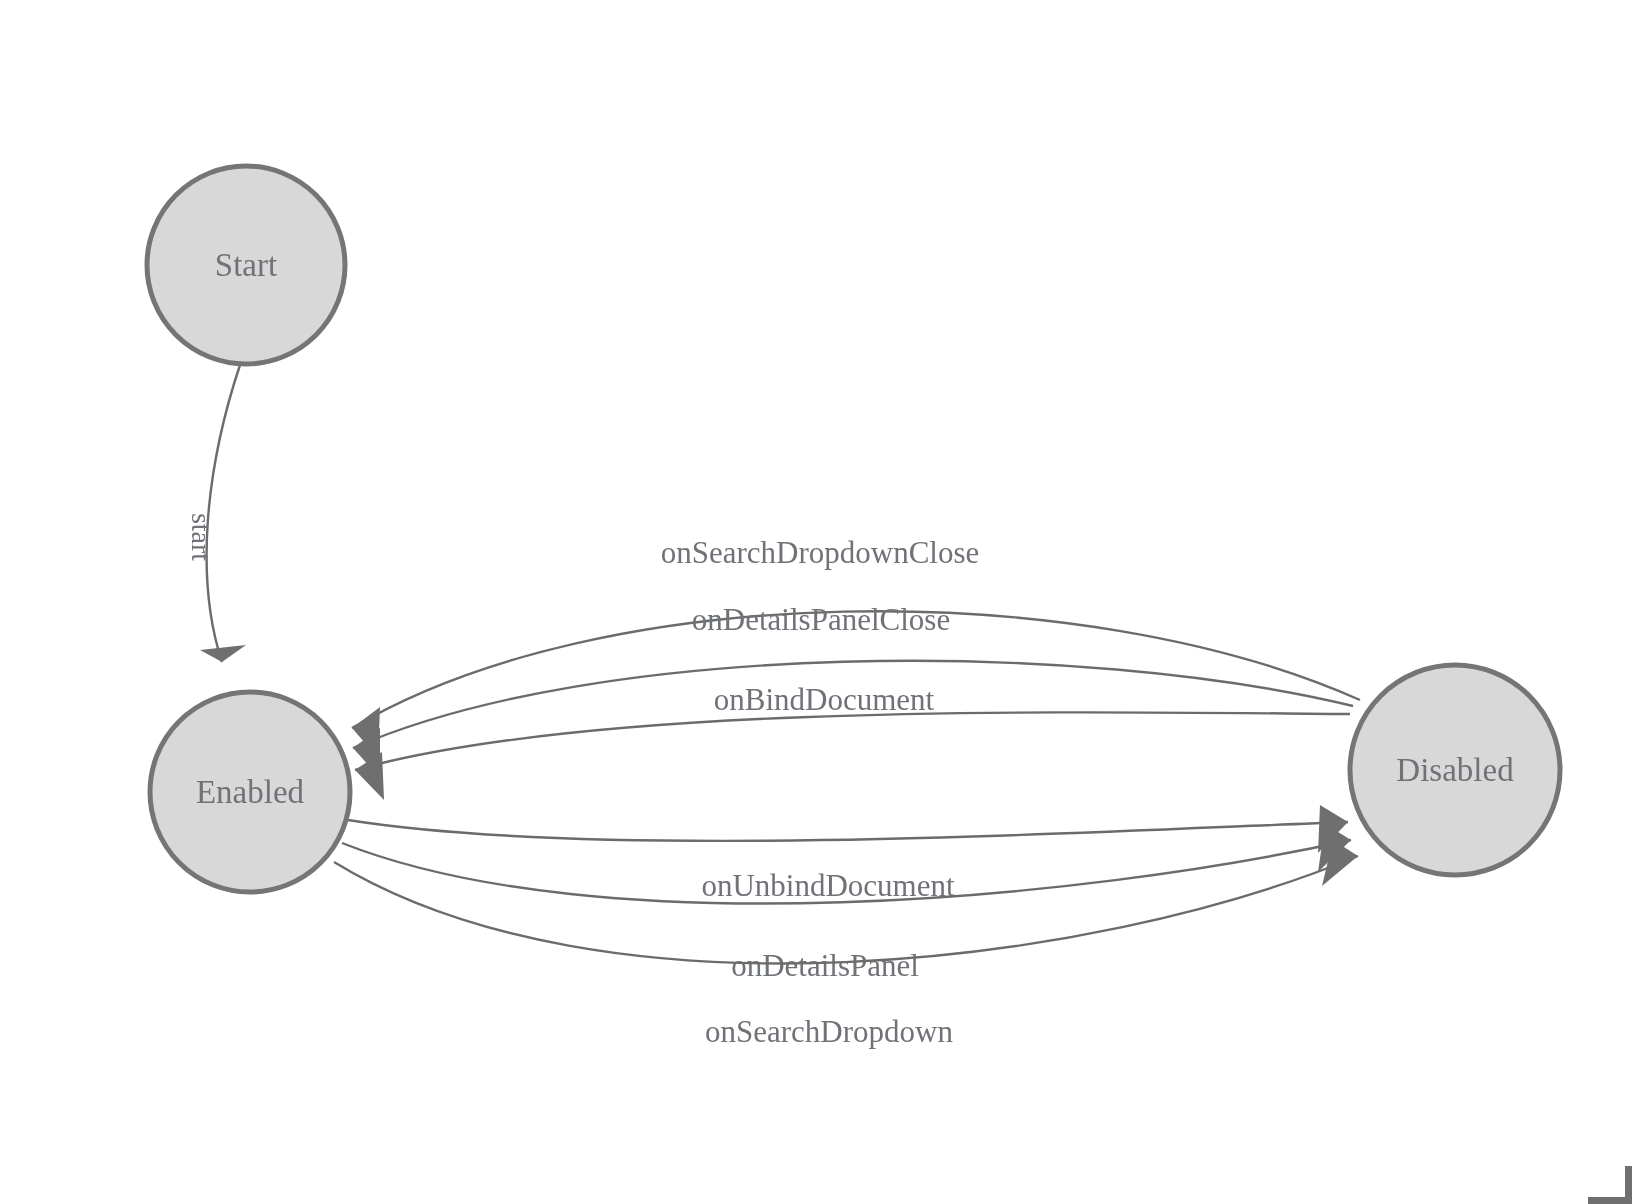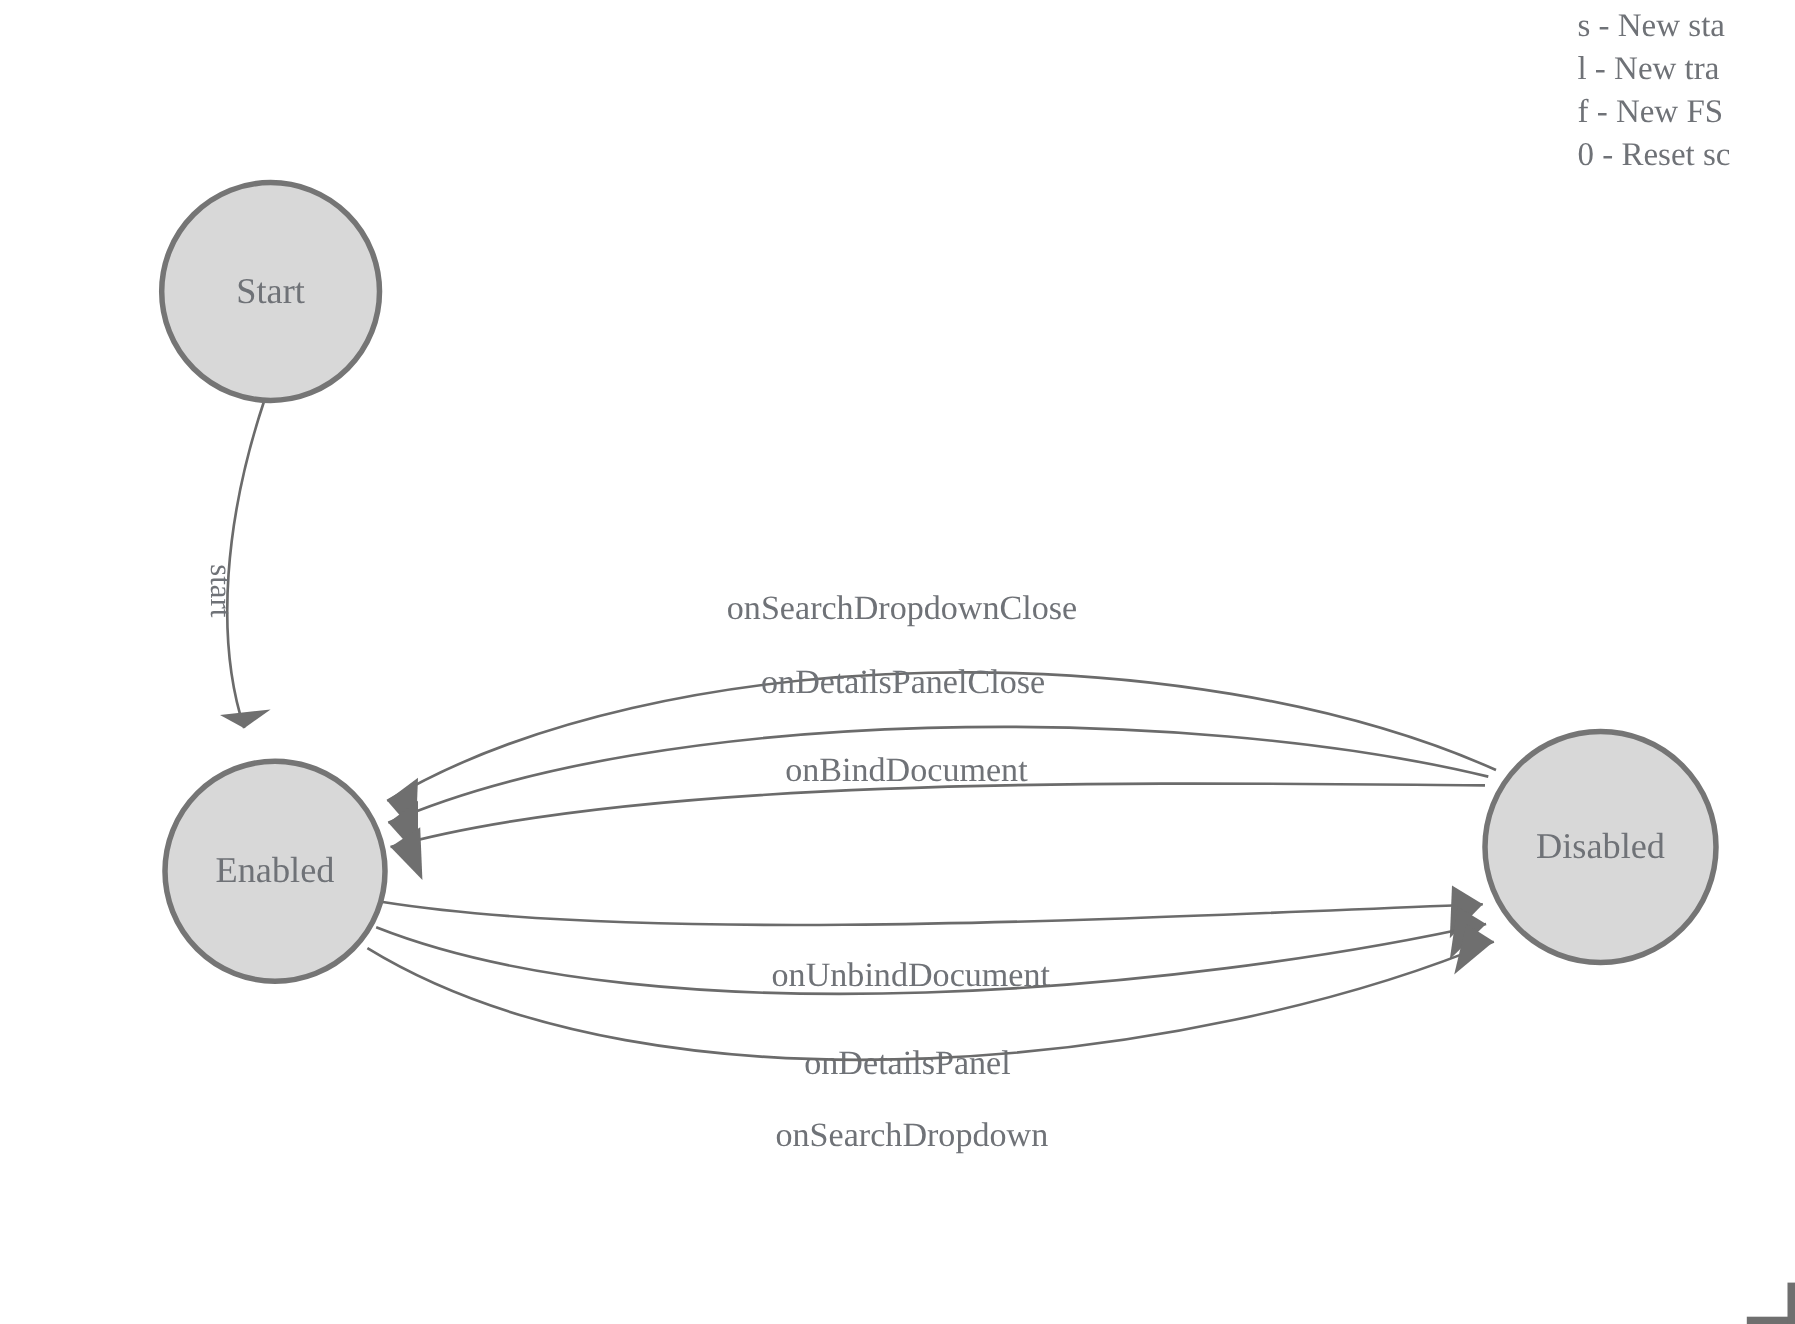--- a/index.html
+++ b/index.html
@@ -169,25 +169,19 @@
 
       <g>
         <circle class="node-circle" cx="1455" cy="770" r="105"></circle>
         <text class="node-label" x="1455" y="770">Disabled</text>
       </g>
 
     </g>
 
   </svg>
 
-  <div id="help-panel">
-    <div class="help-line">s - New sta</div>
-    <div class="help-line">l - New tra</div>
-    <div class="help-line">f - New FS</div>
-    <div class="help-line">0 - Reset sc</div>
-  </div>
 
   <div id="corner-scrollbar">
     <div class="h-bar"></div>
     <div class="v-bar"></div>
   </div>
 
 </div>
 
 </body></html>

